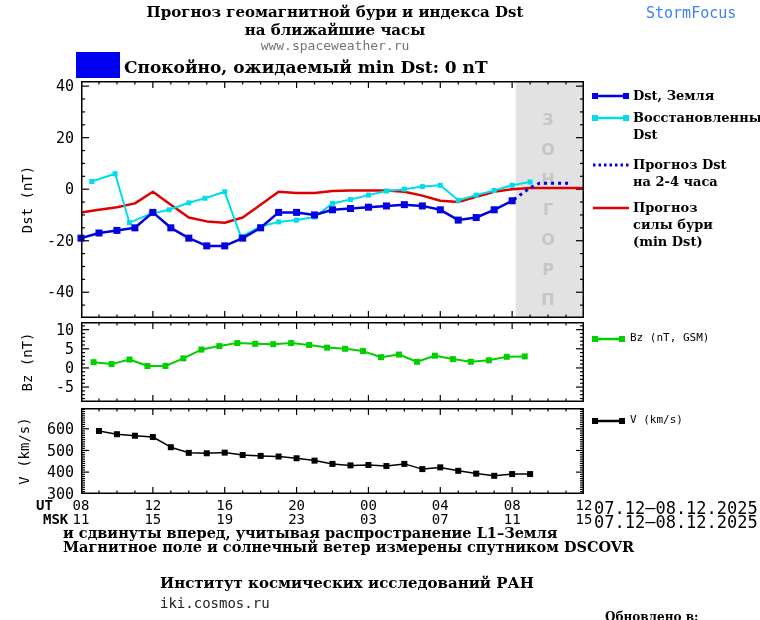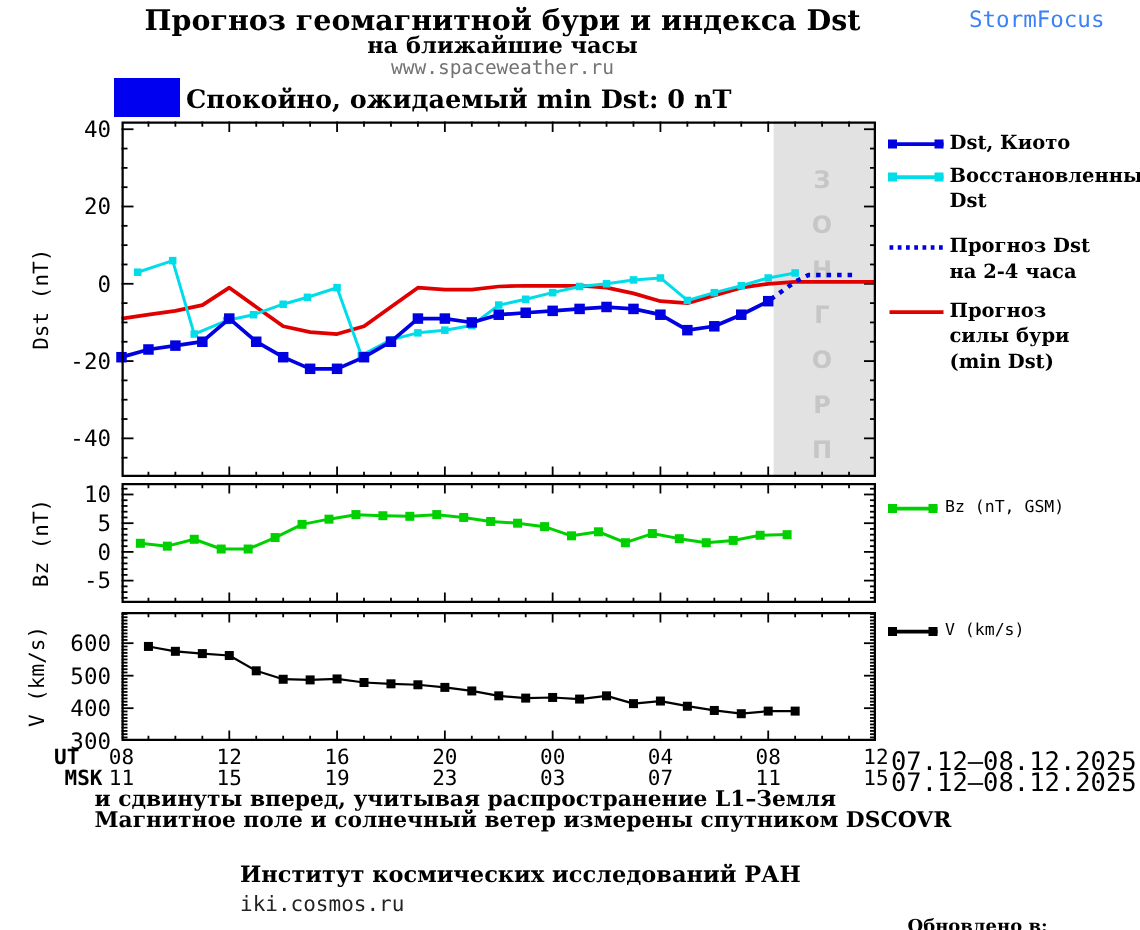--- a/index.html
+++ b/index.html
@@ -1,21 +1,21 @@
 <!DOCTYPE html>
 <html><head>
 <meta charset="utf-8">
 <style>
   html,body{margin:0;padding:0;background:#fff;}
   .page{position:relative;width:760px;height:620px;background:#ffffff;overflow:hidden;
         font-family:"DejaVu Sans Mono",monospace;color:#000;}
   .abs{position:absolute;}
   .cyr{font-family:"DejaVu Serif",serif;font-weight:bold;}
   .mono{font-family:"DejaVu Sans Mono",monospace;}
-  .title1{left:0;top:3px;width:670px;text-align:center;font-size:19px;}
+  .title1{left:0;top:3px;width:670px;text-align:center;font-size:15px;}
   .title2{left:0;top:21px;width:670px;text-align:center;font-size:15px;}
   .website{left:0;top:38px;width:670px;text-align:center;font-size:13px;color:#737373;font-weight:normal;}
   .brand{left:646px;top:4px;font-size:15px;color:#3b82f6;}
   .statusbox{left:76px;top:52px;width:44px;height:26px;}
   .statustext{left:124px;top:57px;font-size:17px;}
   .chart{position:absolute;overflow:visible;}
   .xrowlab{font-size:14px;font-weight:bold;}
   .xdate{font-size:17px;}
   .xtick{position:absolute;transform:translateX(-50%);font-size:14px;font-family:"DejaVu Sans Mono",monospace;}
   .leg-sw{position:absolute;overflow:visible;}
@@ -519,21 +519,21 @@
       <span class="xtick" style="left: 584px;">15</span>
     </div>
   <div class="abs xdate" style="left:594px;top:498px;">07.12–08.12.2025</div>
   <div class="abs xdate" style="left:594px;top:512px;">07.12–08.12.2025</div>
 
   <svg class="leg-sw" style="left:592px;top:91px;width:38px;height:10px;" width="38" height="10">
       <line x1="1" y1="5" x2="37" y2="5" stroke="#0000e0" stroke-width="2.5"></line>
       <rect x="0" y="2" width="6" height="6" fill="#0000e0"></rect>
       <rect x="31" y="2" width="6" height="6" fill="#0000e0"></rect>
     </svg>
-  <div class="abs cyr leg-t" style="left:633px;top:88px;">Dst, Киото</div>
+  <div class="abs cyr leg-t" style="left:633px;top:88px;">Dst, Земля</div>
 
   <svg class="leg-sw" style="left:592px;top:113px;width:38px;height:10px;" width="38" height="10">
       <line x1="1" y1="5" x2="37" y2="5" stroke="#00dde8" stroke-width="2.5"></line>
       <rect x="0" y="2" width="6" height="6" fill="#00dde8"></rect>
       <rect x="31" y="2" width="6" height="6" fill="#00dde8"></rect>
     </svg>
   <div class="abs cyr leg-t" style="left:633px;top:110px;">Восстановленный</div>
   <div class="abs cyr leg-t" style="left:633px;top:127px;">Dst</div>
 
   <svg class="leg-sw" style="left:592px;top:160px;width:38px;height:10px;" width="38" height="10">

